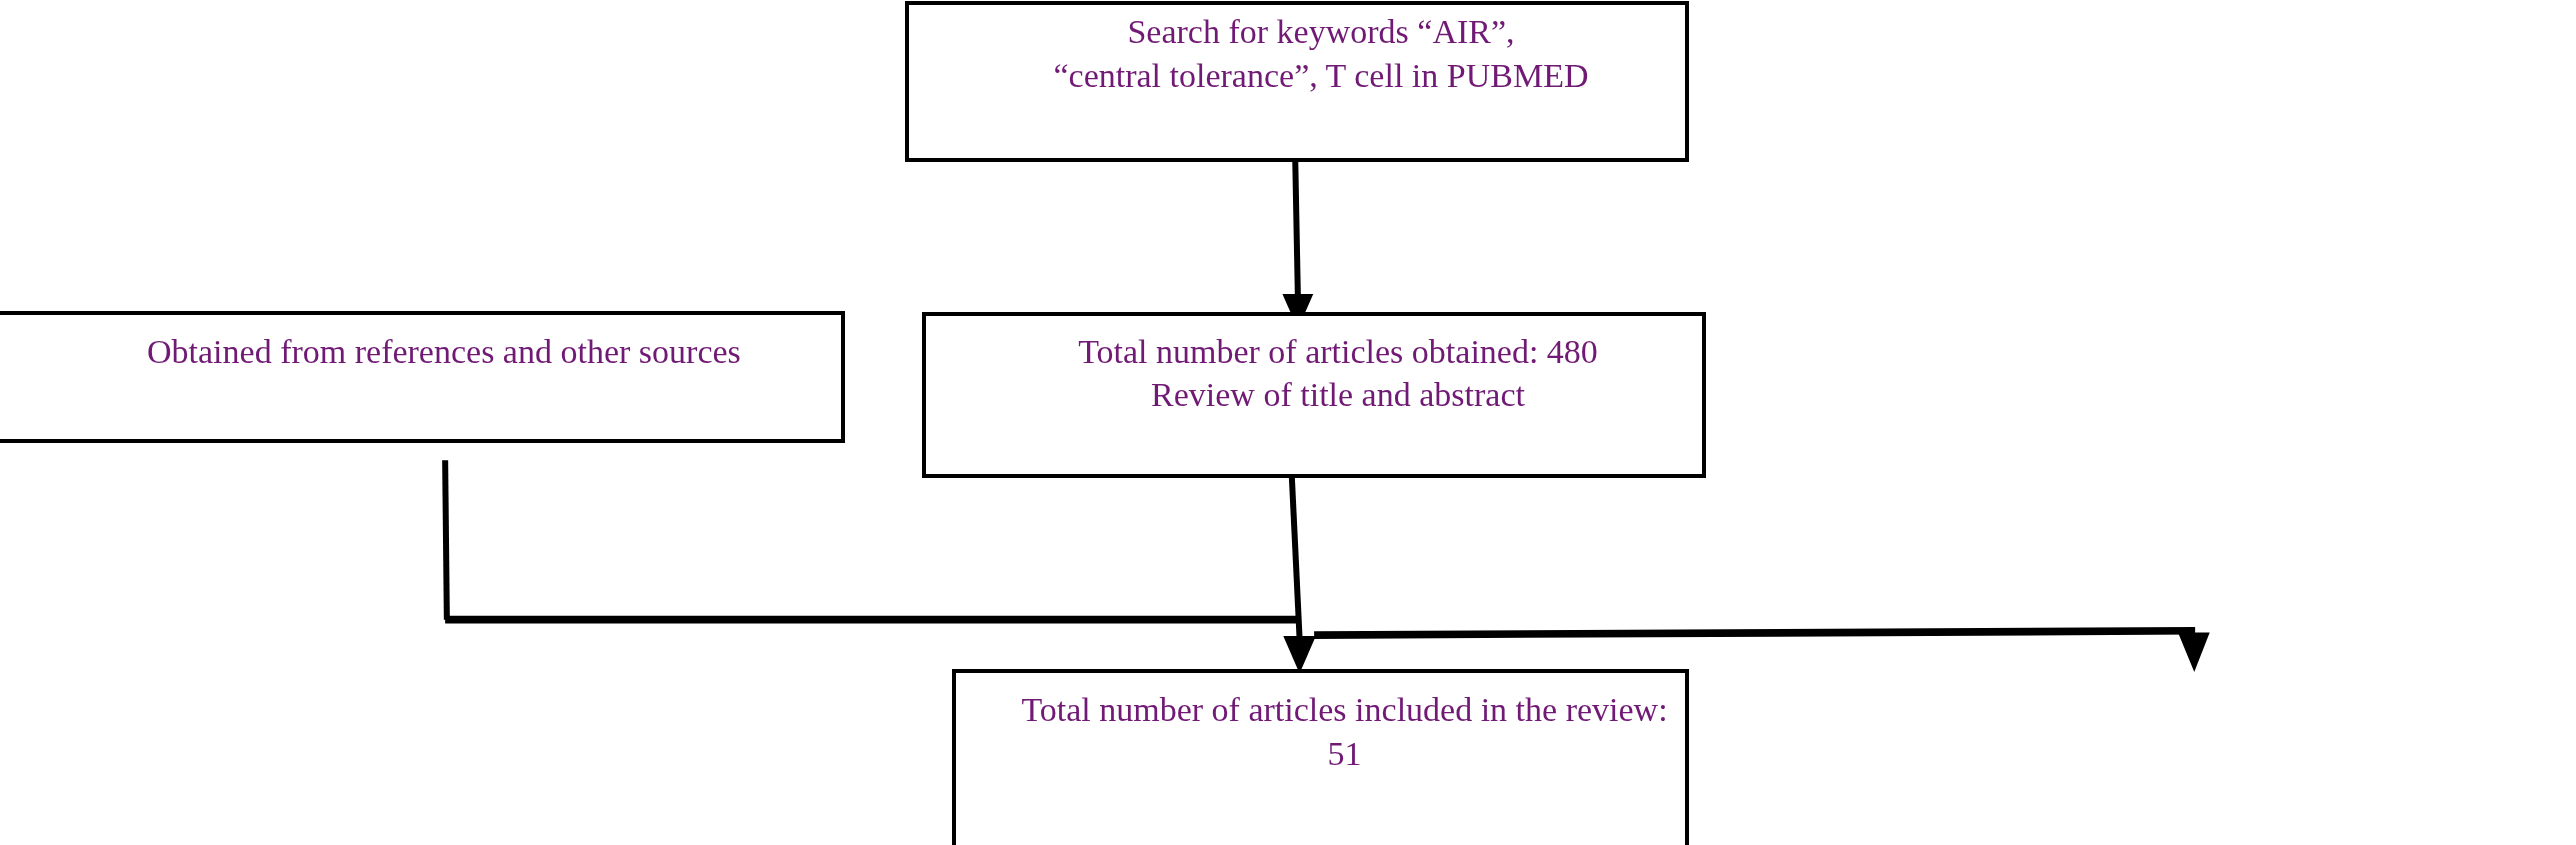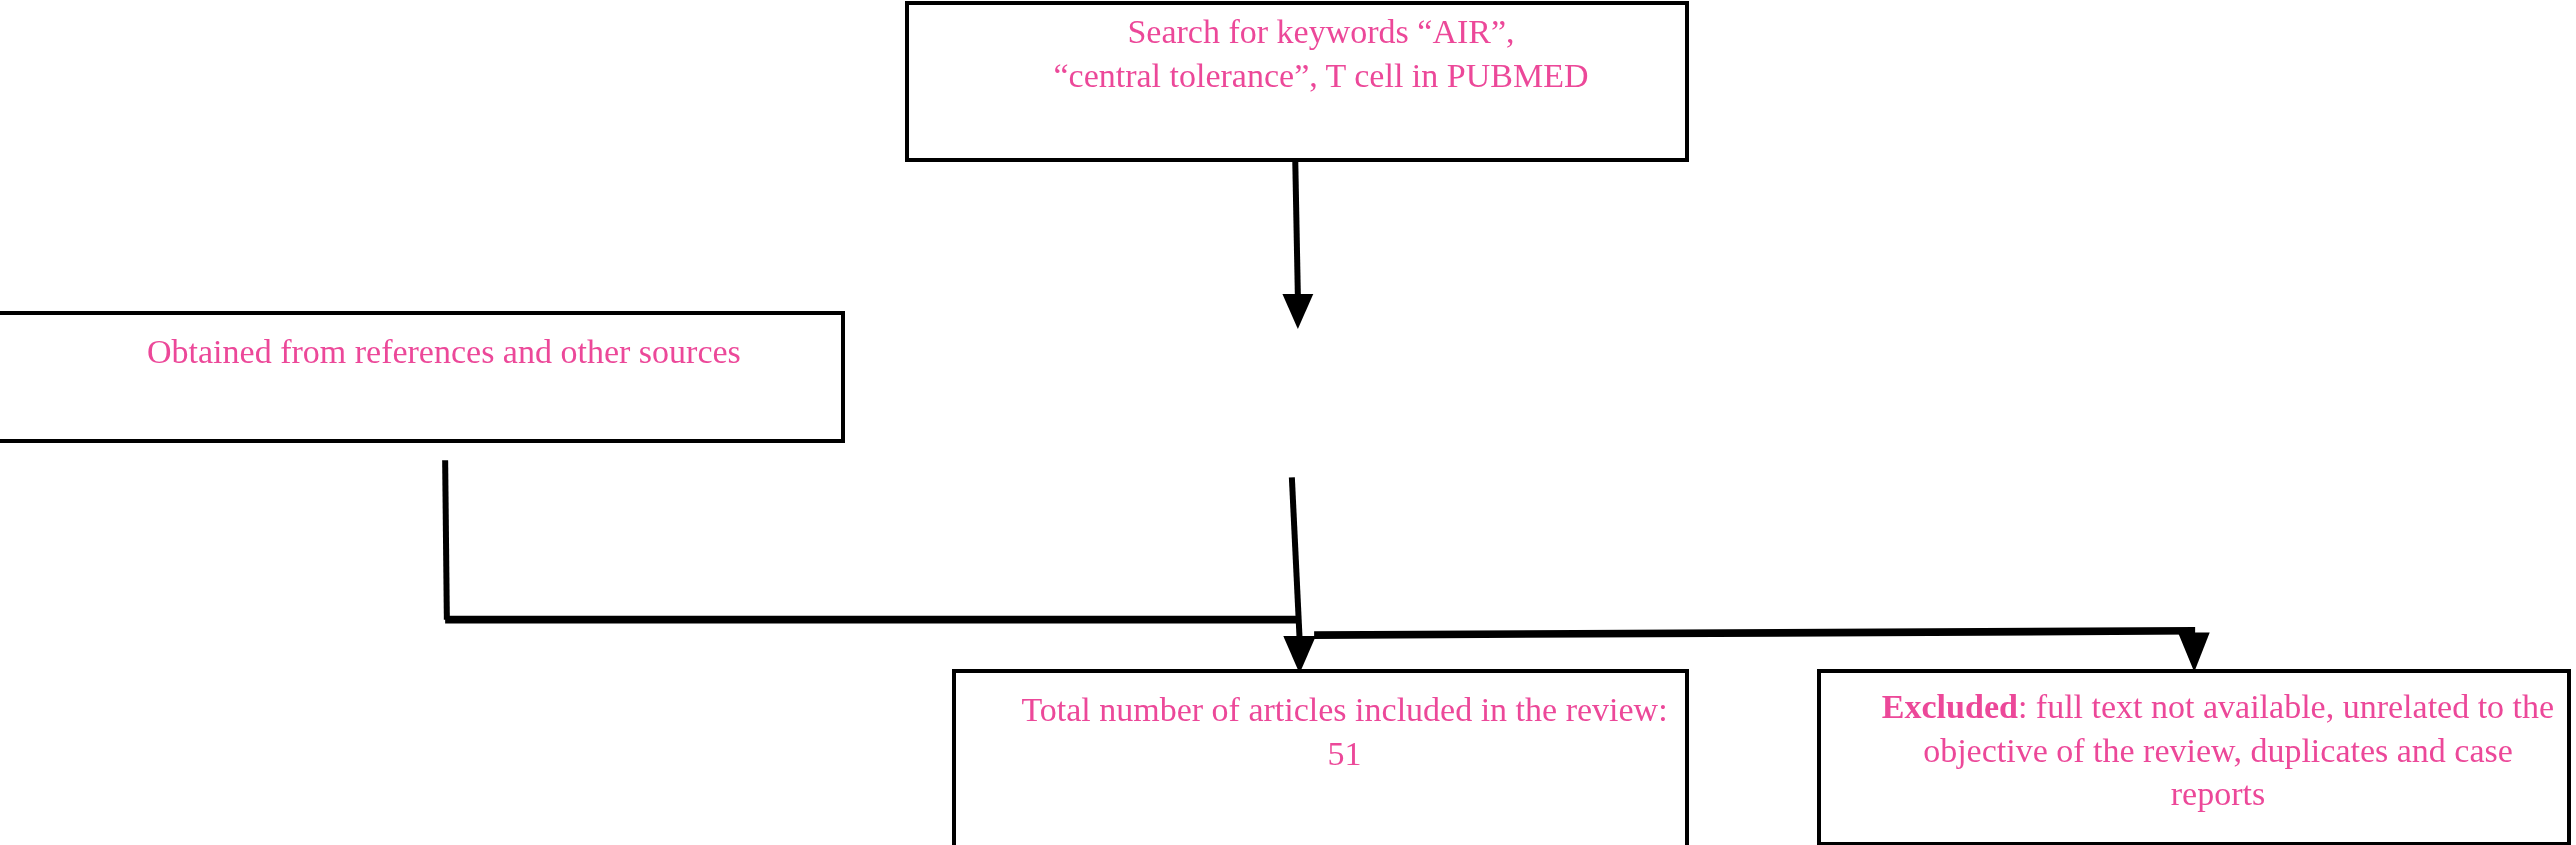--- a/index.html
+++ b/index.html
@@ -21,21 +21,21 @@
     background: #ffffff;
     border: 4.3px solid #000000;
     display: flex;
     align-items: flex-start;
     justify-content: center;
     z-index: 2;
   }
   .node-text {
     width: 100%;
     text-align: center;
-    color: #ec4899;
+    color: #701a75;
     font-size: 34px;
     line-height: 1.28;
     font-family: "Liberation Serif", "DejaVu Serif", serif;
     white-space: pre-line;
     padding: 0 8.6px;
     box-sizing: border-box;
     margin-left: 48px;
   }
   .node-text b { font-weight: bold; }
   svg.connectors {
@@ -78,23 +78,24 @@
 
   <div class="node" style="left:905px; top:0.9px; width:784px; height:161px; padding-top:5.1px;">
     <div class="node-text">Search for keywords “AIR”,
 “central tolerance”, T cell in PUBMED</div>
   </div>
 
   <div class="node" style="left:-5.1px; top:311px; width:850px; height:132px; padding-top:15.4px;">
     <div class="node-text">Obtained from references and other sources</div>
   </div>
 
+  <div class="node" style="left:922px; top:312px; width:784px; height:166px; padding-top:13.7px;">
+    <div class="node-text">Total number of articles obtained: 480
+Review of title and abstract</div>
+  </div>
 
   <div class="node" style="left:952px; top:669px; width:737px; height:196px; padding-top:15.4px;">
     <div class="node-text">Total number of articles included in the review: 51</div>
   </div>
 
-  <div class="node" style="left:1817px; top:669px; width:754px; height:177px; padding-top:12px;">
-    <div class="node-text"><b>Excluded</b><span>: full text not available, unrelated to the objective of the review, duplicates and case reports</span></div>
-  </div>
 
 </div>
 
 
 </body></html>

